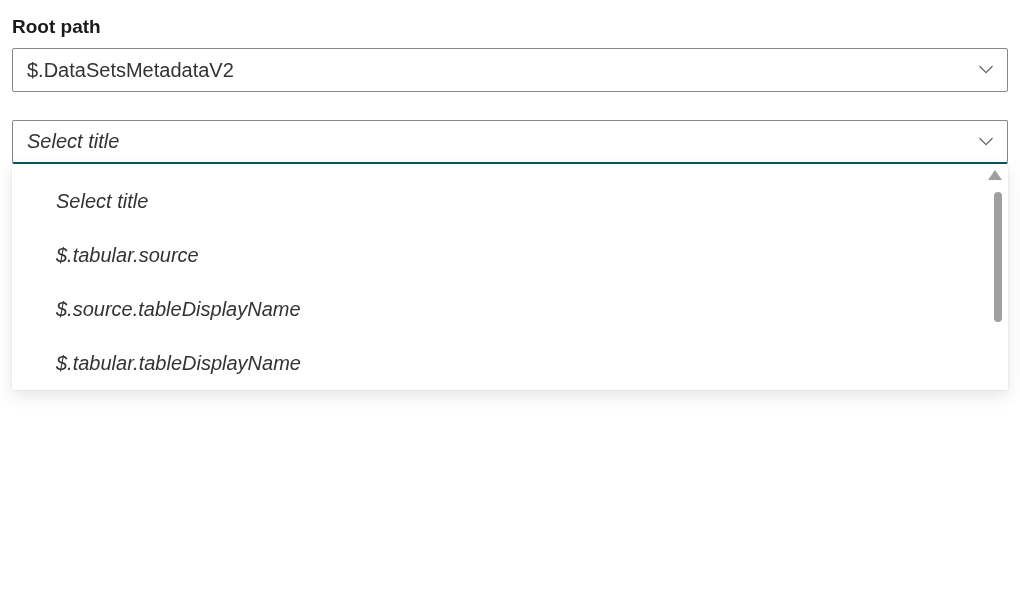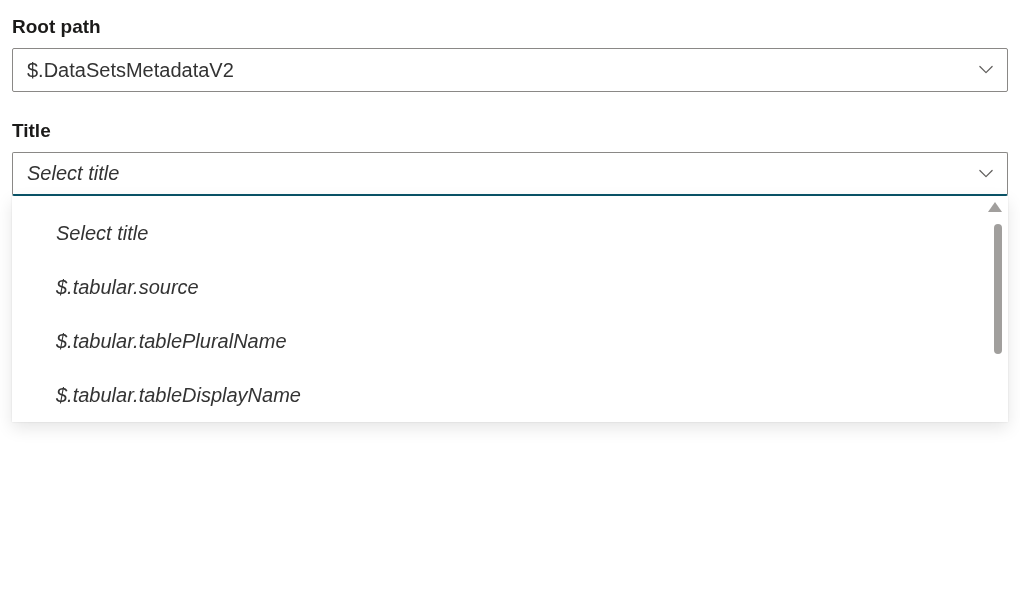--- a/index.html
+++ b/index.html
@@ -113,37 +113,36 @@
     <div class="dropdown-box">
       <span>$.DataSetsMetadataV2</span>
       <span class="chevron">
         <svg width="16" height="10" viewBox="0 0 16 10" fill="none">
           <path d="M1 1 L8 8 L15 1" stroke-width="1.4" stroke-linecap="round" stroke-linejoin="round"></path>
         </svg>
       </span>
     </div>
   </div>
 
-  <div class="field-label">Title</div>
   <div class="dropdown" style="margin-bottom:0;font-style:italic;">
     <div class="dropdown-box open">
       <span>Select title</span>
       <span class="chevron">
         <svg width="16" height="10" viewBox="0 0 16 10" fill="none">
           <path d="M1 1 L8 8 L15 1" stroke-width="1.4" stroke-linecap="round" stroke-linejoin="round"></path>
         </svg>
       </span>
     </div>
     <div class="callout">
       <div class="scroll-arrow"></div>
       <div class="scrollbar-track">
         <div class="scrollbar-thumb"></div>
       </div>
       <div class="options-wrap" id="title-options">
           <div class="option">Select title</div>
           <div class="option">$.tabular.source</div>
-          <div class="option">$.tabular.tablePluralName</div>
+          <div class="option">$.source.tableDisplayName</div>
           <div class="option">$.tabular.tableDisplayName</div>
         </div>
     </div>
   </div>
 
 </div>
 
 </body></html>

